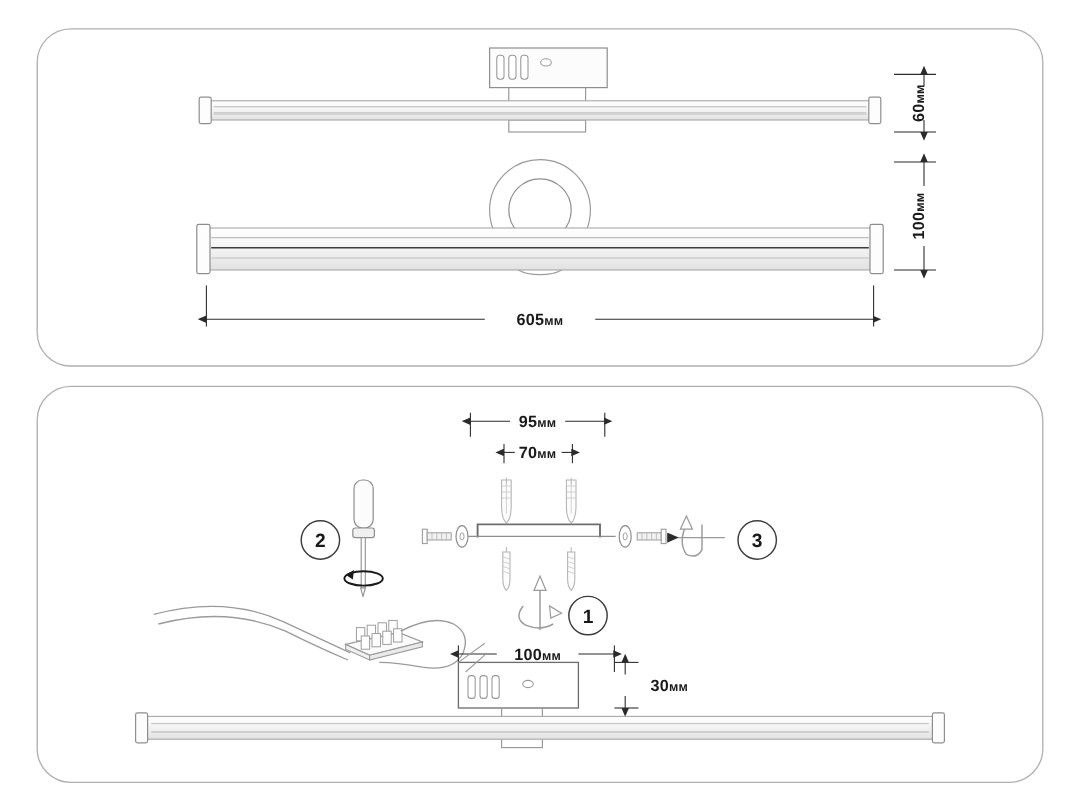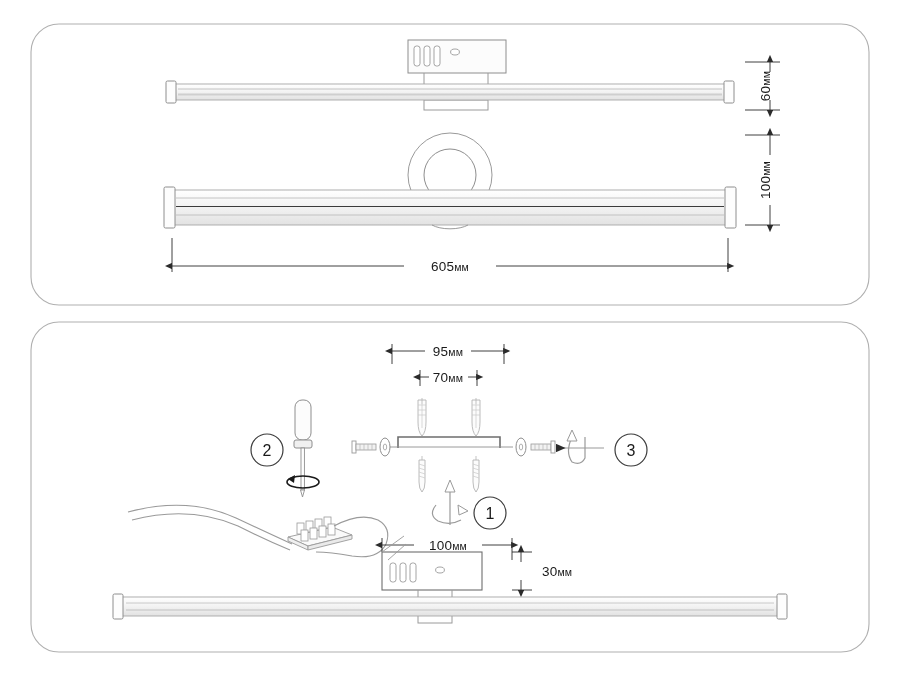--- a/index.html
+++ b/index.html
@@ -11,20 +11,21 @@
     width: 900px;
     height: 675px;
     font-family: "Liberation Sans", sans-serif;
     position: relative;
     overflow: hidden;
   }
   #stage {
     position: relative;
     width: 893px;
     height: 675px;
+    font-weight: bold;
   }
   svg.sheet {
     position: absolute;
     left: 0;
     top: 0;
     width: 900px;
     height: 675px;
   }
   text {
     font-family: "Liberation Sans", sans-serif;

